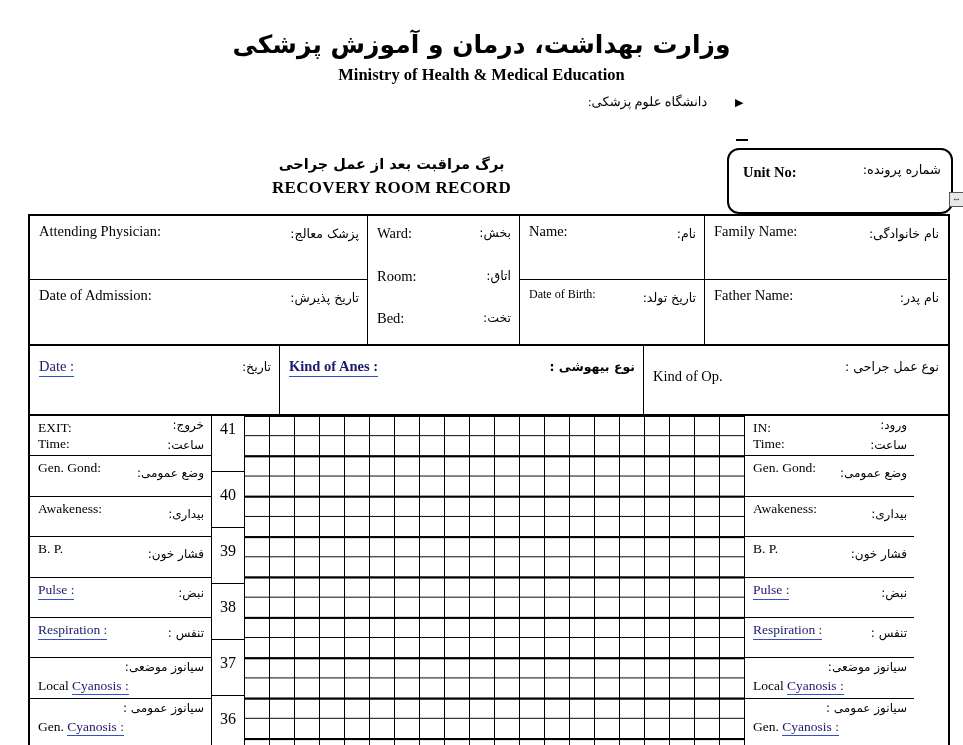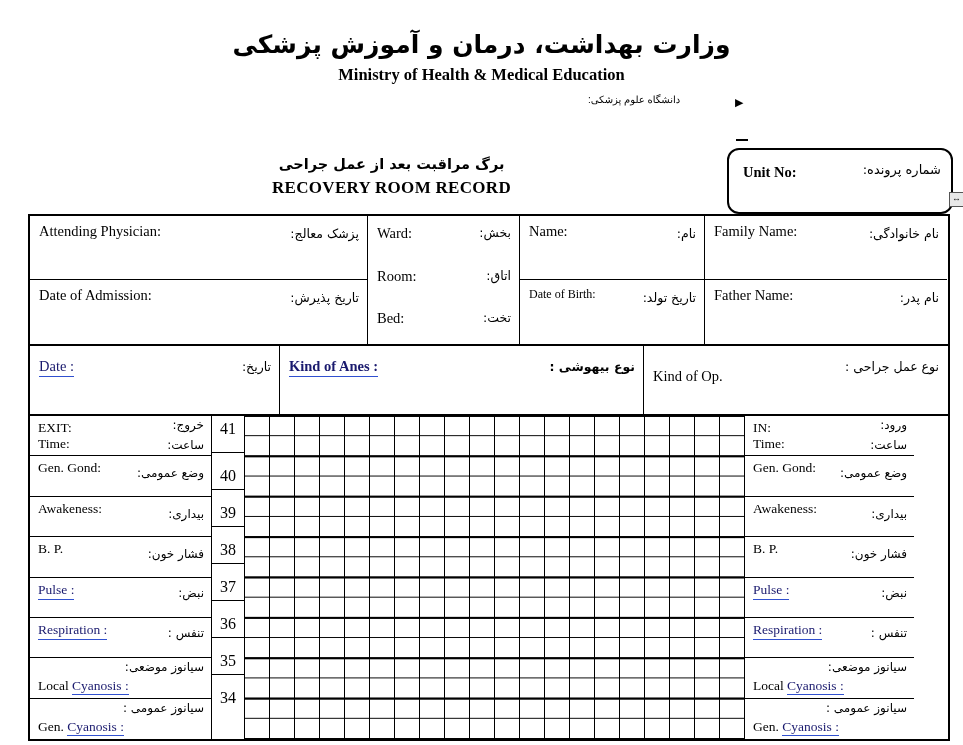--- a/index.html
+++ b/index.html
@@ -37,22 +37,22 @@
   }
   .line-row .en{
     position:absolute;
     font-weight:bold;
     font-size:15.5px;
     font-family:"Liberation Serif", serif;
   }
   .line-row .fa{
     position:absolute;
     direction:rtl;
-    font-family:Liberation Sans, sans-serif;
-    font-size:10px;
+    font-family:Liberation Serif, serif;
+    font-size:13px;
   }
 
   .arrow-mark{
     position:absolute;
     left:735px;top:96px;
     font-size:11px;
   }
   .dash-mark{
     position:absolute;
     left:736px;top:139px;
@@ -206,21 +206,21 @@
     direction:rtl;font-family:"DejaVu Sans", sans-serif;font-size:12px;
   }
   .vrow .fa-top{
     position:absolute;right:7px;top:2px;
     direction:rtl;font-family:"DejaVu Sans", sans-serif;font-size:12px;
   }
 
   
   .tempcell{
     position:relative;
-    height:37px;
+    height:56px;
     border-bottom:1.6px solid #000;
     box-sizing:border-box;
   }
   .tempcell:last-child{border-bottom:none;}
   .tempcell span{
     position:absolute;
     left:0;right:0;top:14px;
     text-align:center;
     font-size:16px;
   }

